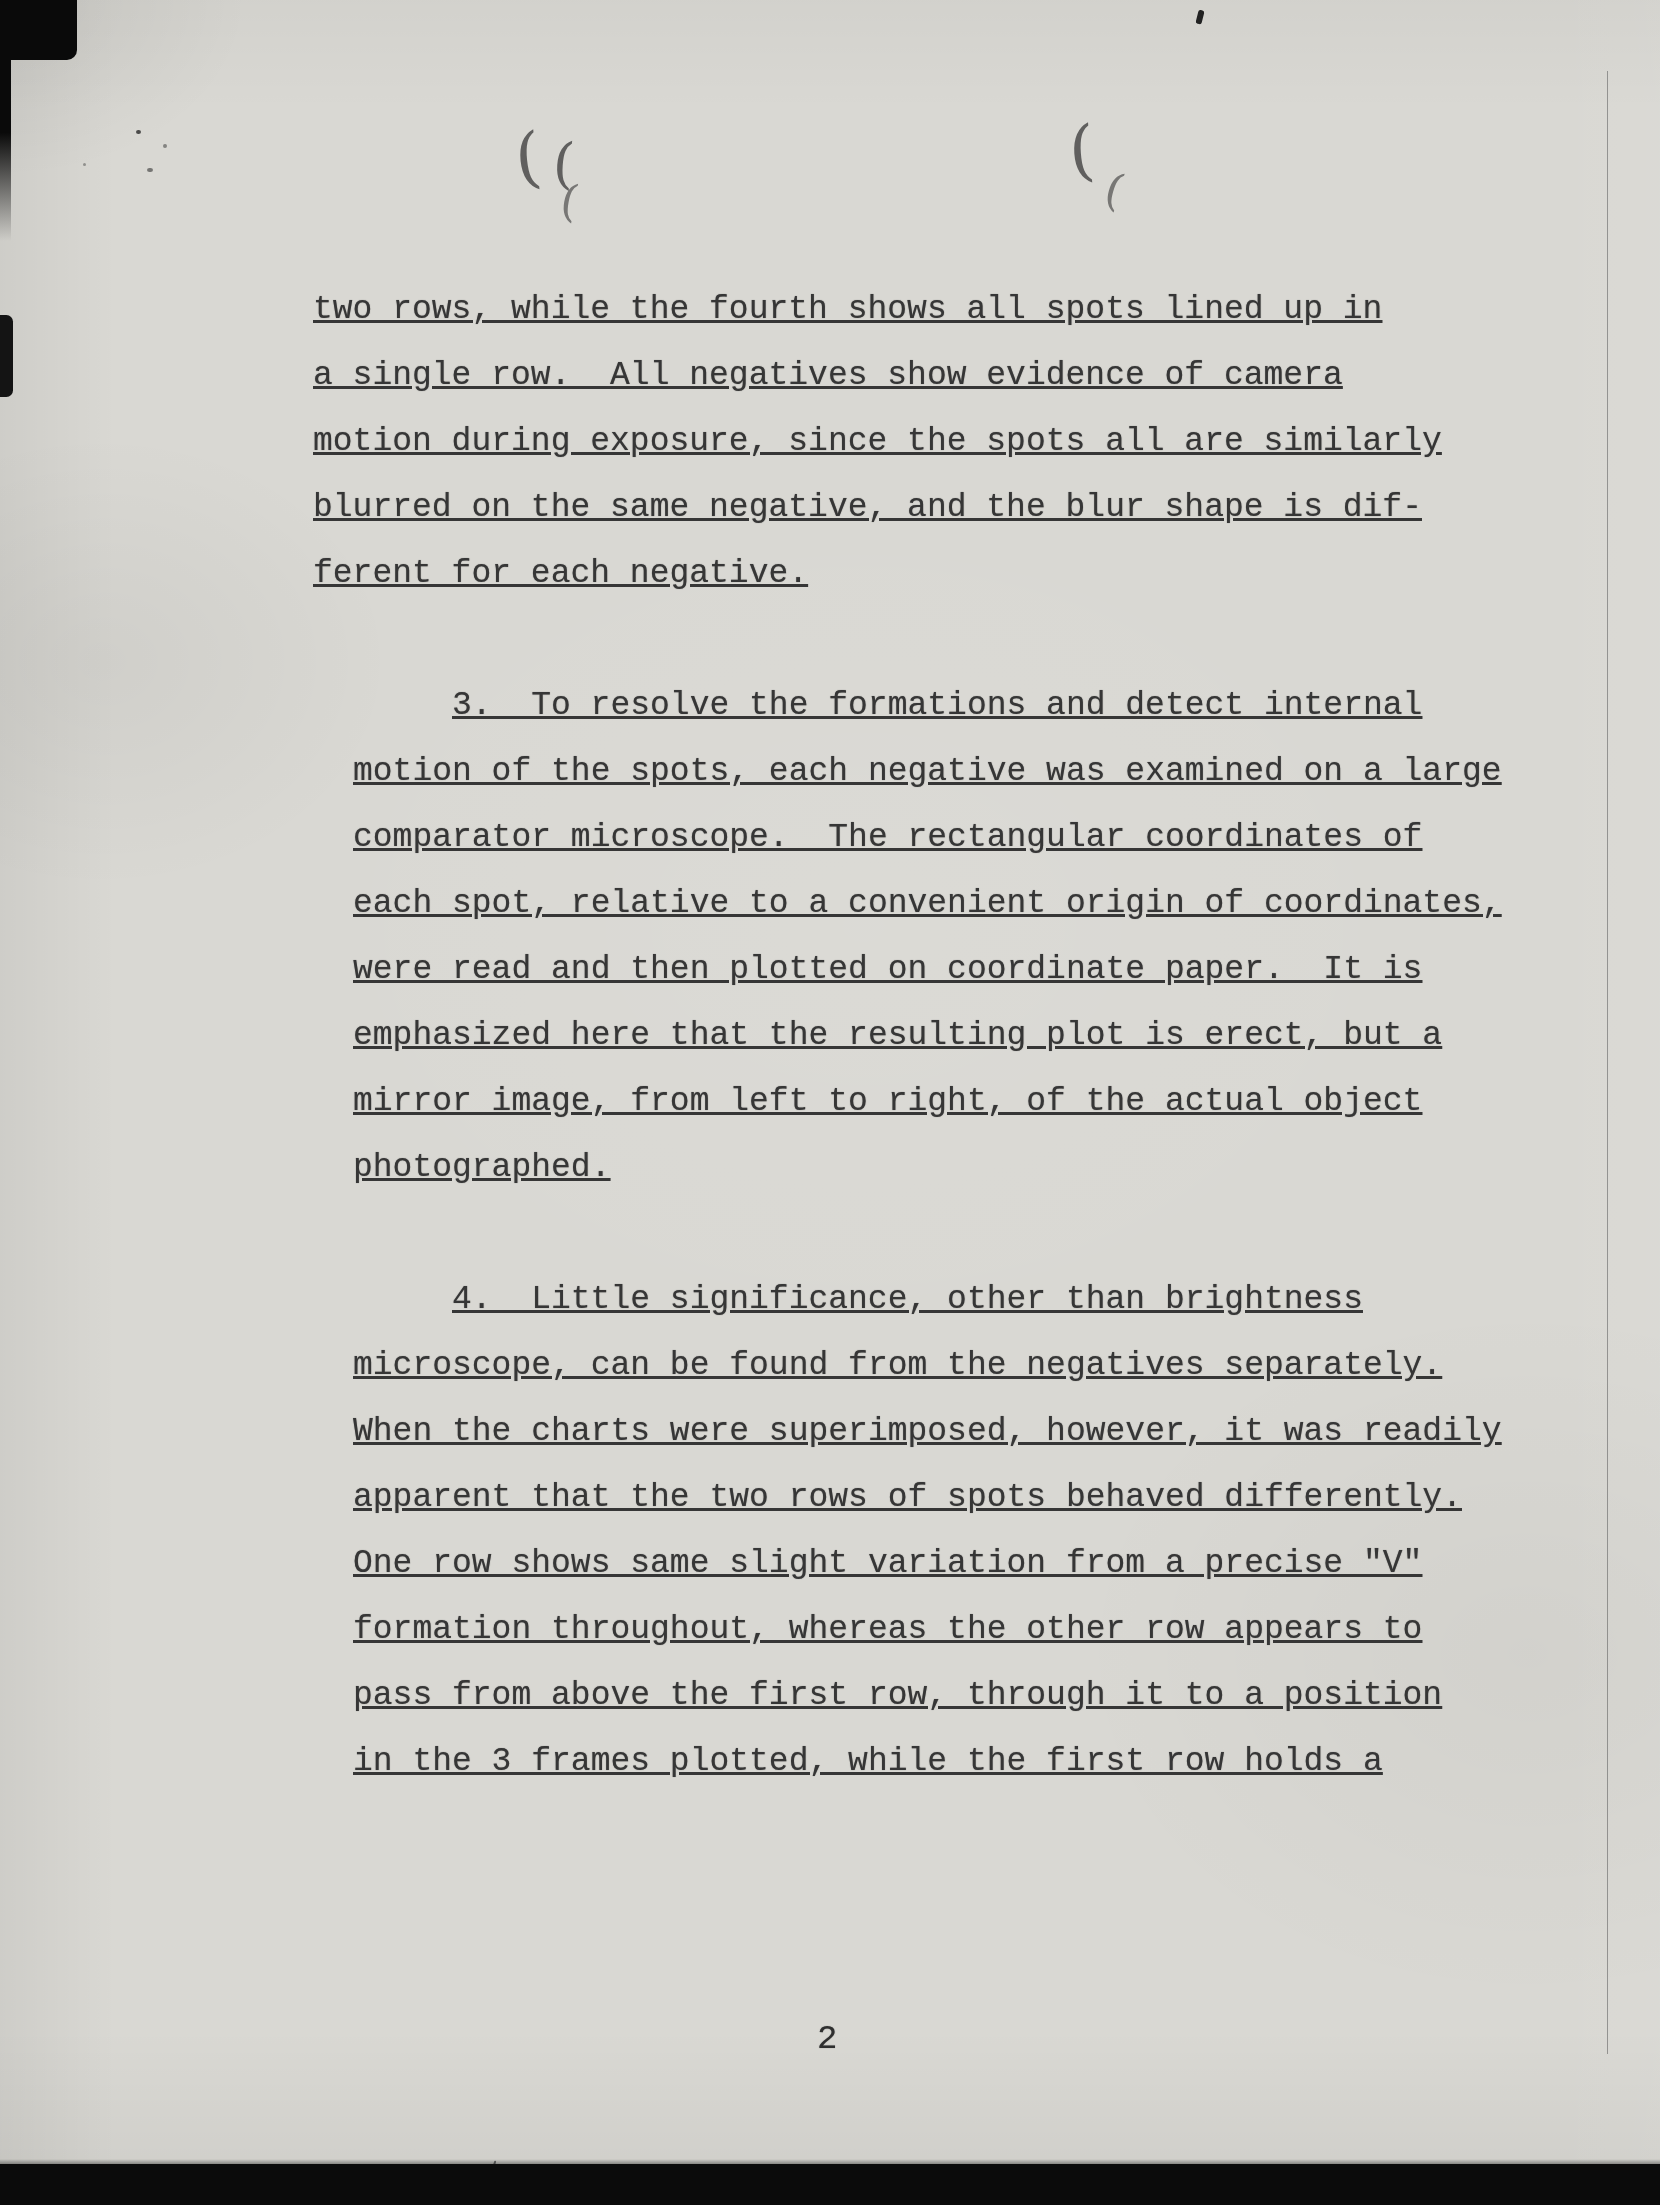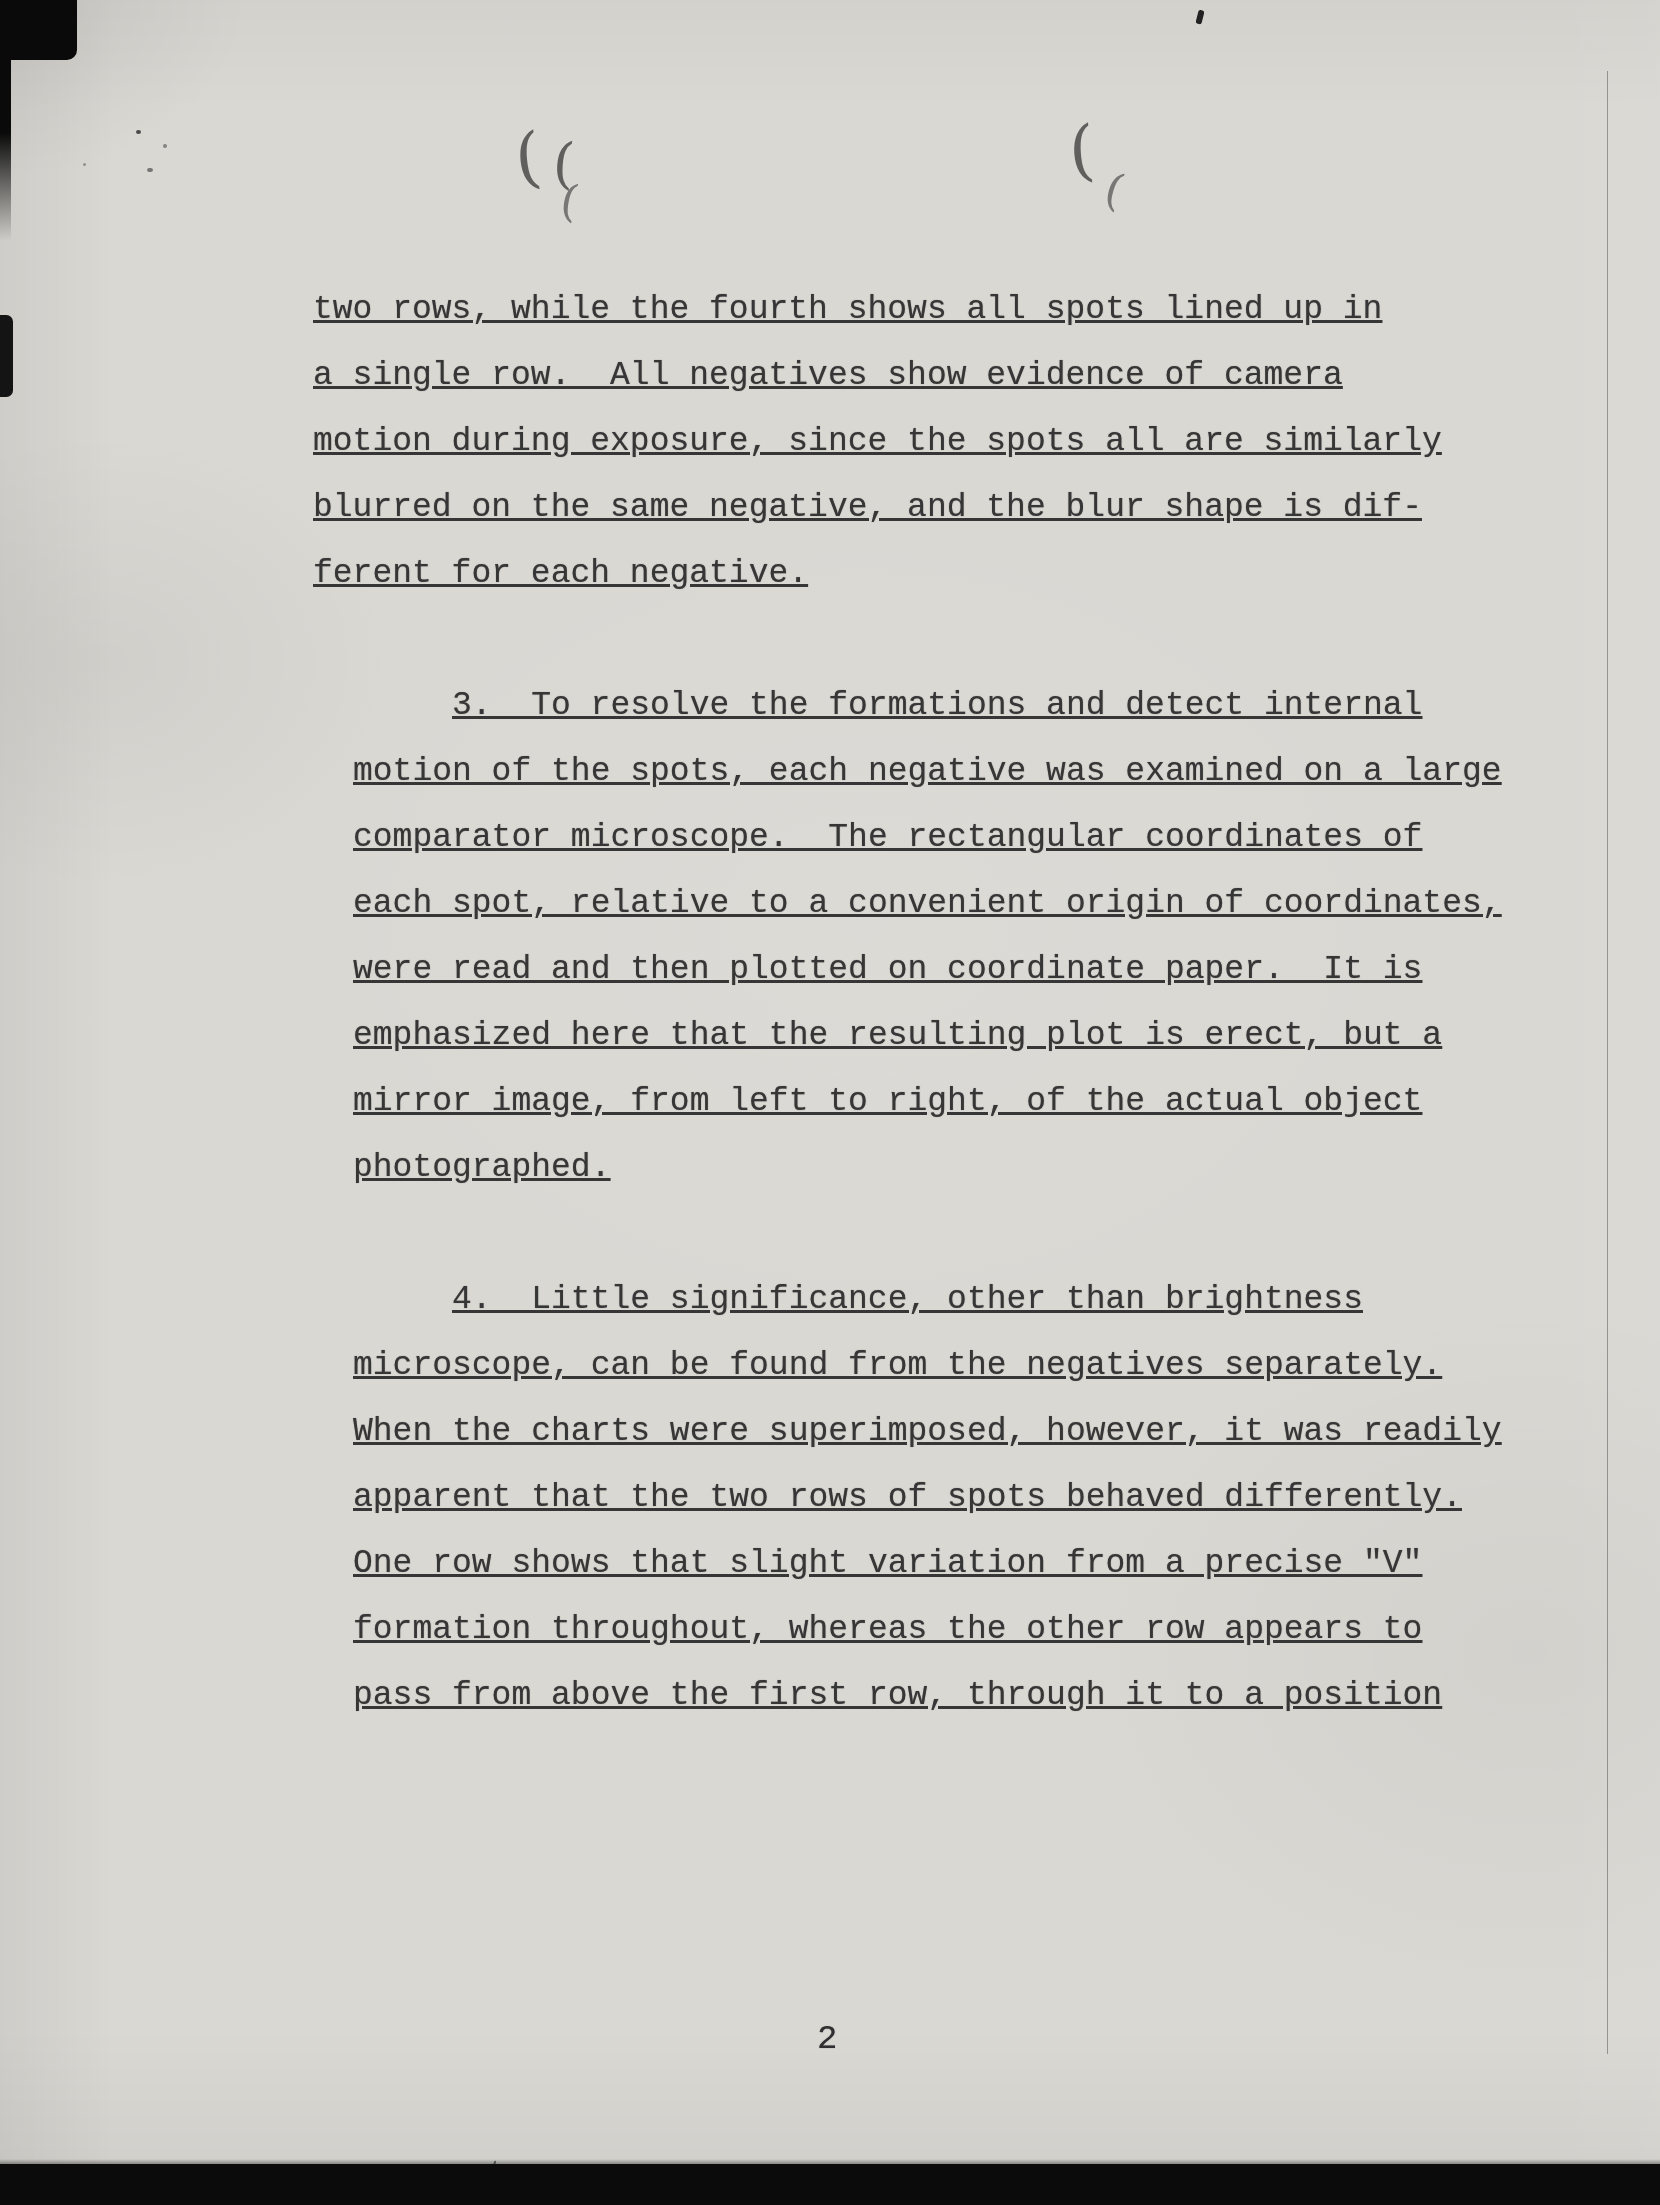--- a/index.html
+++ b/index.html
@@ -144,23 +144,24 @@
       <div class="line">emphasized here that the resulting plot is erect, but a</div>
       <div class="line">mirror image, from left to right, of the actual object</div>
       <div class="line">photographed.</div>
     </div>
 
     <div class="para">
       <div class="line indent">4.  Little significance, other than brightness</div>
       <div class="line">microscope, can be found from the negatives separately.</div>
       <div class="line">When the charts were superimposed, however, it was readily</div>
       <div class="line">apparent that the two rows of spots behaved differently.</div>
-      <div class="line">One row shows that slight variation from a precise "V"</div>
+      <div class="line">One row shows same slight variation from a precise "V"</div>
       <div class="line">formation throughout, whereas the other row appears to</div>
       <div class="line">pass from above the first row, through it to a position</div>
+      <div class="line">in the 3 frames plotted, while the first row holds a</div>
     </div>
 
   </div>
 
   <div class="page-number">2</div>
 
   <div class="pen-stroke ps1"></div>
   <div class="pen-stroke ps2"></div>
   <div class="pen-stroke ps3"></div>
 

